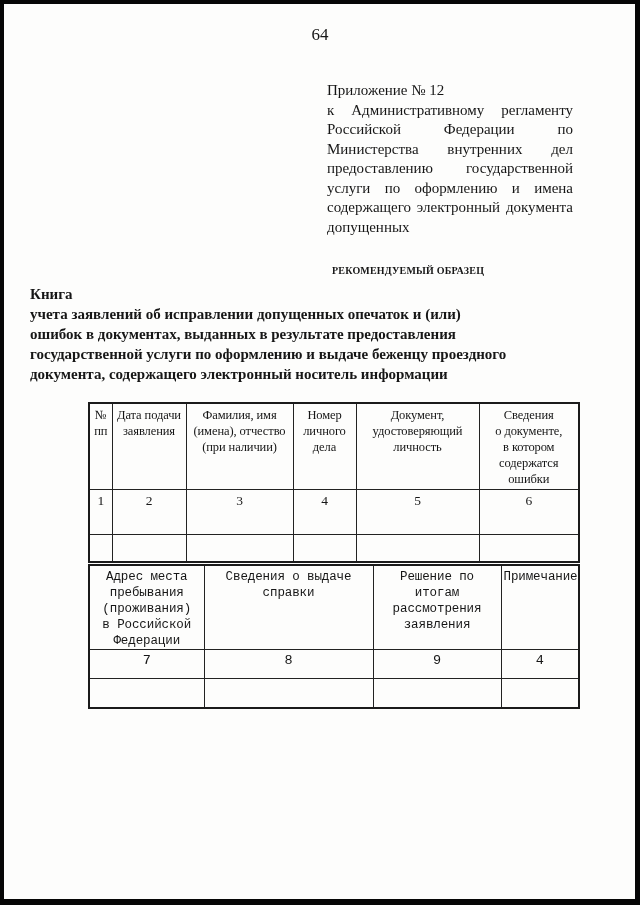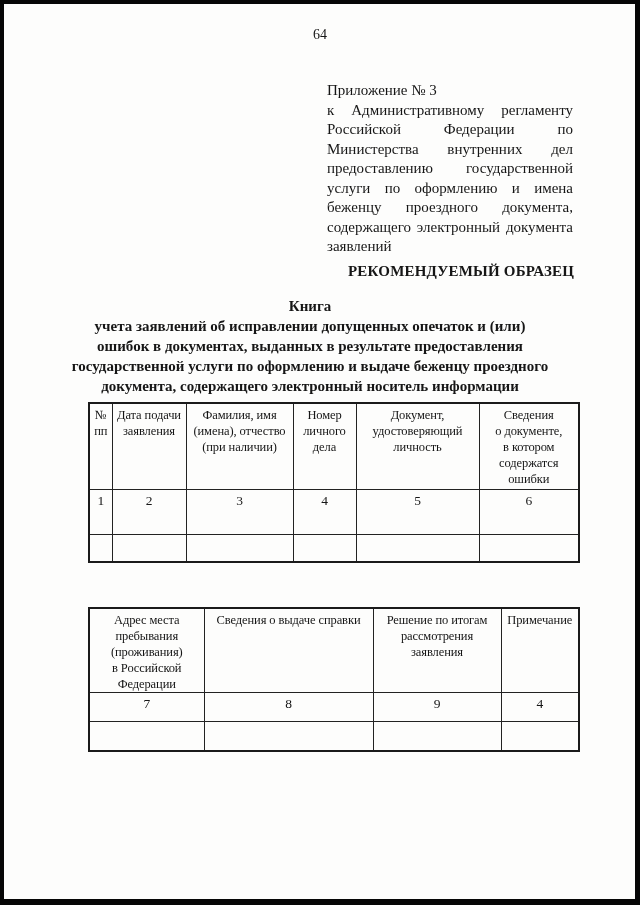--- a/index.html
+++ b/index.html
@@ -20,62 +20,62 @@
     border-bottom-width: 6px;
     pointer-events: none;
     z-index: 5;
   }
   .page-num {
     position: absolute;
     top: 26px;
     left: 0;
     width: 100%;
     text-align: center;
-    font-size: 14px;
+    font-size: 17px;
     line-height: 17px;
   }
   .appendix {
     position: absolute;
     top: 81px;
     left: 327px;
     width: 246px;
     font-size: 15px;
     line-height: 19.5px;
   }
   .appendix .just { text-align: justify; text-align-last: justify; }
   .recommended {
     position: absolute;
     top: 262px;
-    left: 348px;
+    left: 332px;
     width: 246px;
     font-weight: bold;
-    font-size: 15px;
+    font-size: 10px;
     line-height: 18px;
     letter-spacing: 0.2px;
   }
   .doc-title {
     position: absolute;
-    top: 296px;
+    top: 284px;
     left: 30px;
     width: 560px;
-    text-align: center;
+    text-align: left;
     font-weight: bold;
     font-size: 15px;
     line-height: 20px;
   }
   table.reg {
     position: absolute;
     left: 88px;
     border-collapse: collapse;
     table-layout: fixed;
     width: 490px;
     background: #fdfdfc;
   }
   table.t1 { top: 402px; }
-  table.t2 { top: 607px; }
+  table.t2 { top: 564px; font-family: Liberation Mono, monospace; }
   table.reg { border: 2.5px solid #1b1b1b; }
   table.reg td {
     border: 1.5px solid #222222;
     vertical-align: top;
     text-align: center;
     padding: 3px 2px 0 2px;
     overflow: hidden;
   }
   td.hcell {
     font-size: 12.5px;
@@ -98,29 +98,28 @@
 </style>
 </head>
 <body>
 
 <div class="page">
   <div class="frame"></div>
 
   <div class="page-num">64</div>
 
   <div class="appendix">
-    <div>Приложение № 3</div>
+    <div>Приложение № 12</div>
     <div class="just">к Административному регламенту</div>
     <div class="just">Российской Федерации по</div>
     <div class="just">Министерства внутренних дел</div>
     <div class="just">предоставлению государственной</div>
     <div class="just">услуги по оформлению и имена</div>
-    <div class="just">беженцу проездного документа,</div>
     <div class="just">содержащего электронный документа</div>
-    <div>заявлений</div>
+    <div>допущенных</div>
   </div>
 
   <div class="recommended">РЕКОМЕНДУЕМЫЙ ОБРАЗЕЦ</div>
 
   <div class="doc-title">
     <div>Книга</div>
     <div>учета заявлений об исправлении допущенных опечаток и (или)</div>
     <div>ошибок в документах, выданных в результате предоставления</div>
     <div>государственной услуги по оформлению и выдаче беженцу проездного</div>
     <div>документа, содержащего электронный носитель информации</div>

